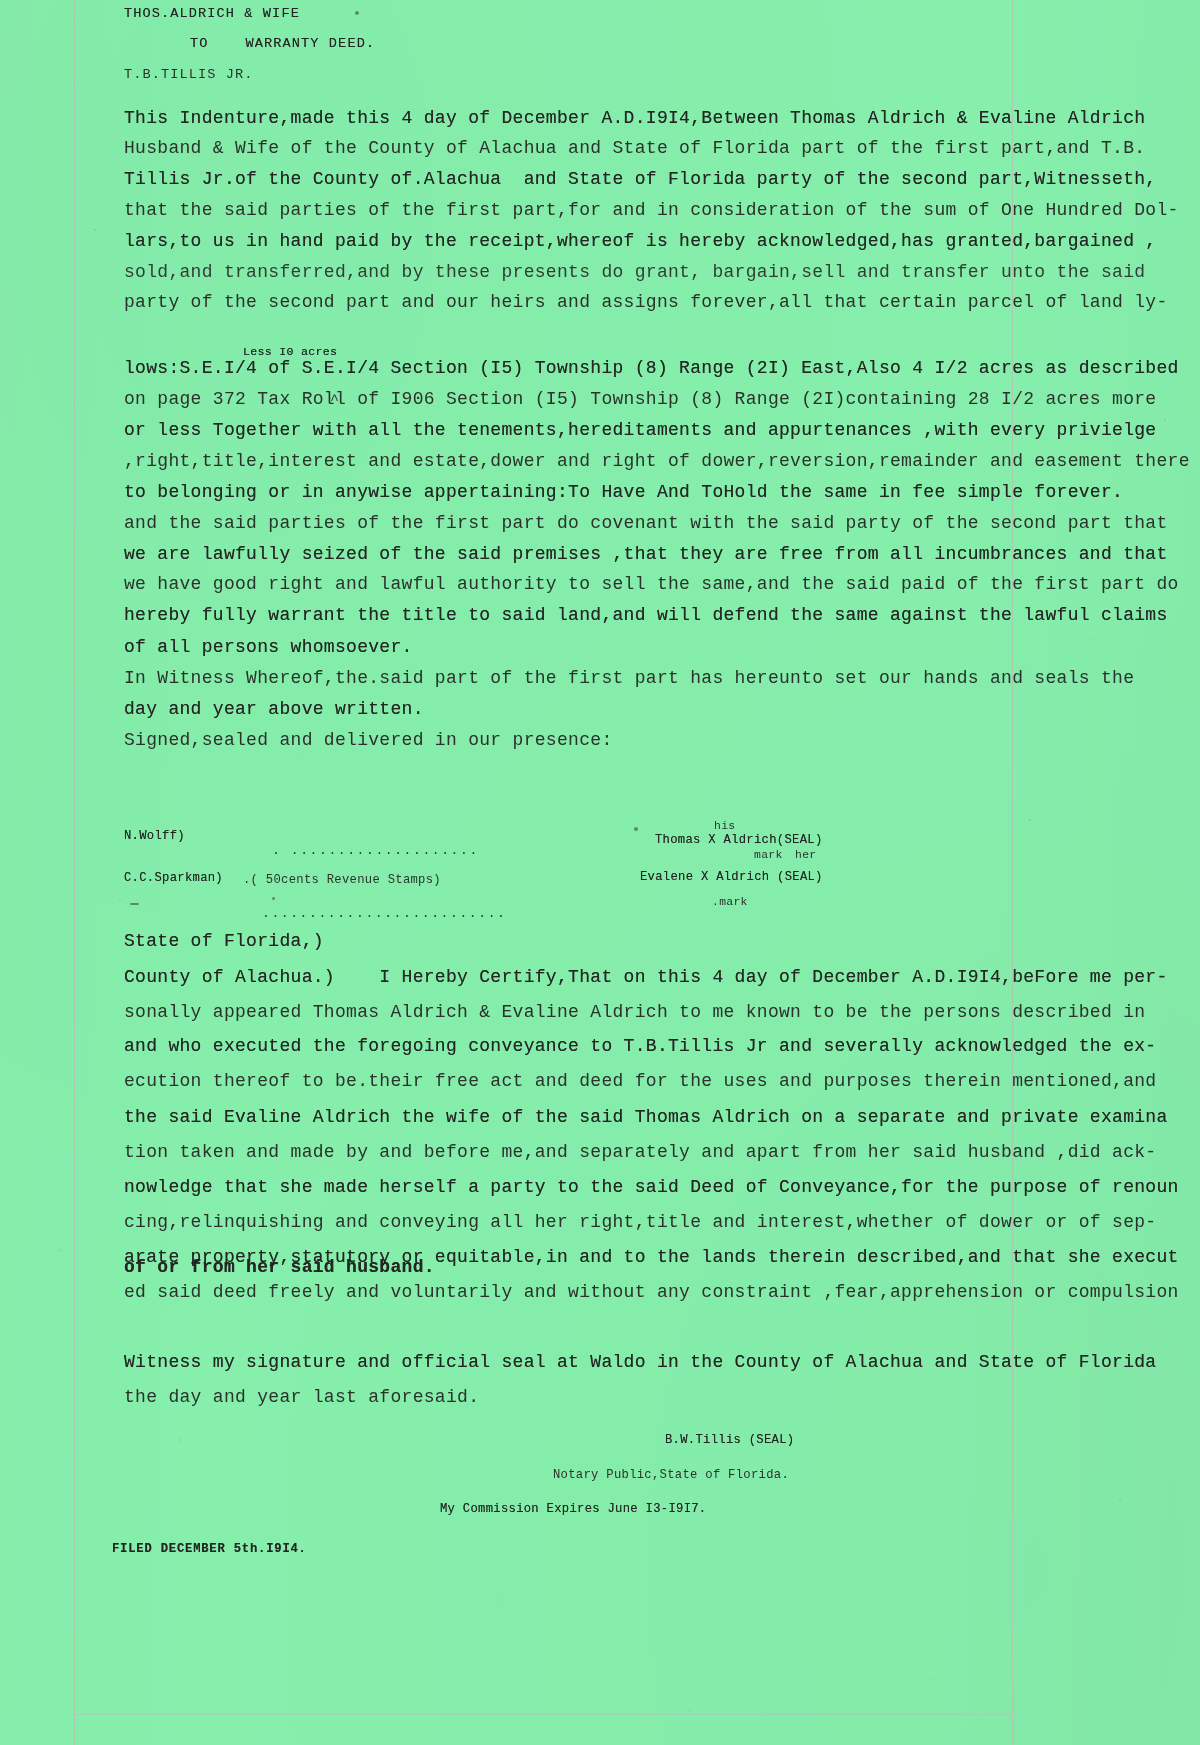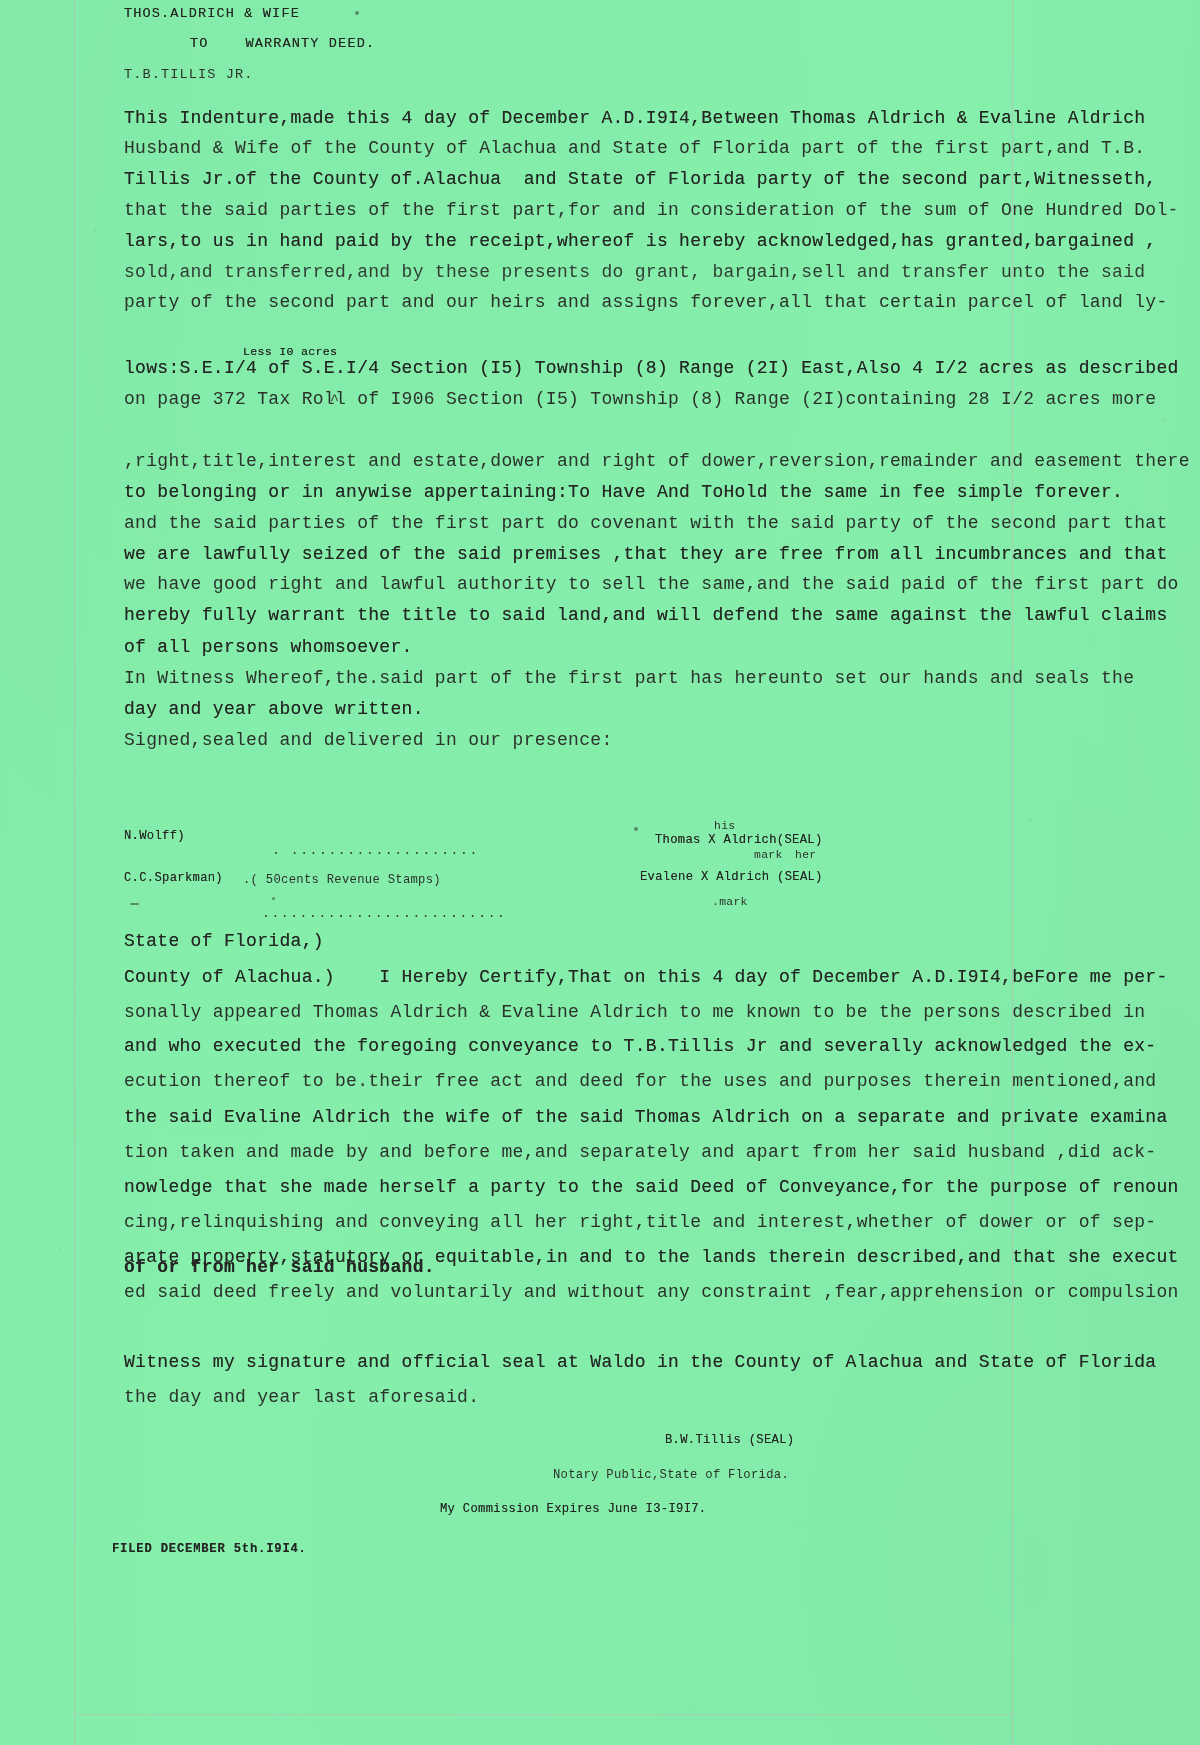--- a/index.html
+++ b/index.html
@@ -143,20 +143,21 @@
   <div class="ink body-line strike-a" style="top:203px;">that the said parties of the first part,for and in consideration of the sum of One Hundred Dol-</div>
   <div class="ink body-line strike-b" style="top:234px;">lars,to us in hand paid by the receipt,whereof is hereby acknowledged,has granted,bargained ,</div>
   <div class="ink body-line strike-c" style="top:265px;">sold,and transferred,and by these presents do grant, bargain,sell and transfer unto the said</div>
   <div class="ink body-line strike-a" style="top:295px;">party of the second part and our heirs and assigns forever,all that certain parcel of land ly-</div>
 
   <div class="ink interline strike-b" style="left:243px; top:345px;">Less I0 acres</div>
 
   <div class="ink body-line strike-b" style="top:361px;">lows:S.E.I/4 of S.E.I/4 Section (I5) Township (8) Range (2I) East,Also 4 I/2 acres as described</div>
   <div class="caret strike-a" style="left:330px; top:392px;">^</div>
   <div class="ink body-line strike-a" style="top:392px;">on page 372 Tax Roll of I906 Section (I5) Township (8) Range (2I)containing 28 I/2 acres more</div>
+  <div class="ink body-line strike-b" style="top:423px;">or less Together with all the tenements,hereditaments and appurtenances ,with every privielge</div>
   <div class="ink body-line strike-a" style="top:454px;">,right,title,interest and estate,dower and right of dower,reversion,remainder and easement there</div>
   <div class="ink body-line strike-b" style="top:485px;">to belonging or in anywise appertaining:To Have And ToHold the same in fee simple forever.</div>
   <div class="ink body-line strike-a" style="top:516px;">and the said parties of the first part do covenant with the said party of the second part that</div>
   <div class="ink body-line strike-b" style="top:547px;">we are lawfully seized of the said premises ,that they are free from all incumbrances and that</div>
   <div class="ink body-line strike-a" style="top:577px;">we have good right and lawful authority to sell the same,and the said paid of the first part do</div>
   <div class="ink body-line strike-b" style="top:608px;">hereby fully warrant the title to said land,and will defend the same against the lawful claims</div>
   <div class="ink body-line strike-b" style="top:640px;">of all persons whomsoever.</div>
   <div class="ink body-line strike-a" style="top:671px;">In Witness Whereof,the.said part of the first part has hereunto set our hands and seals the</div>
   <div class="ink body-line strike-b" style="top:702px;">day and year above written.</div>
   <div class="ink body-line strike-a" style="top:733px;">Signed,sealed and delivered in our presence:</div>

